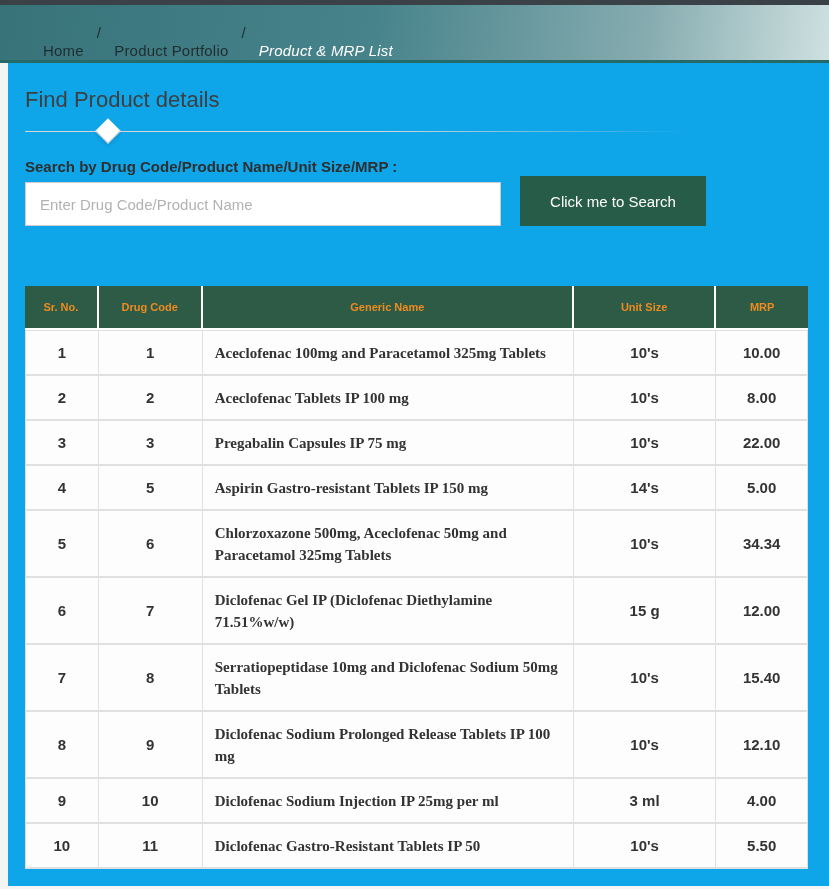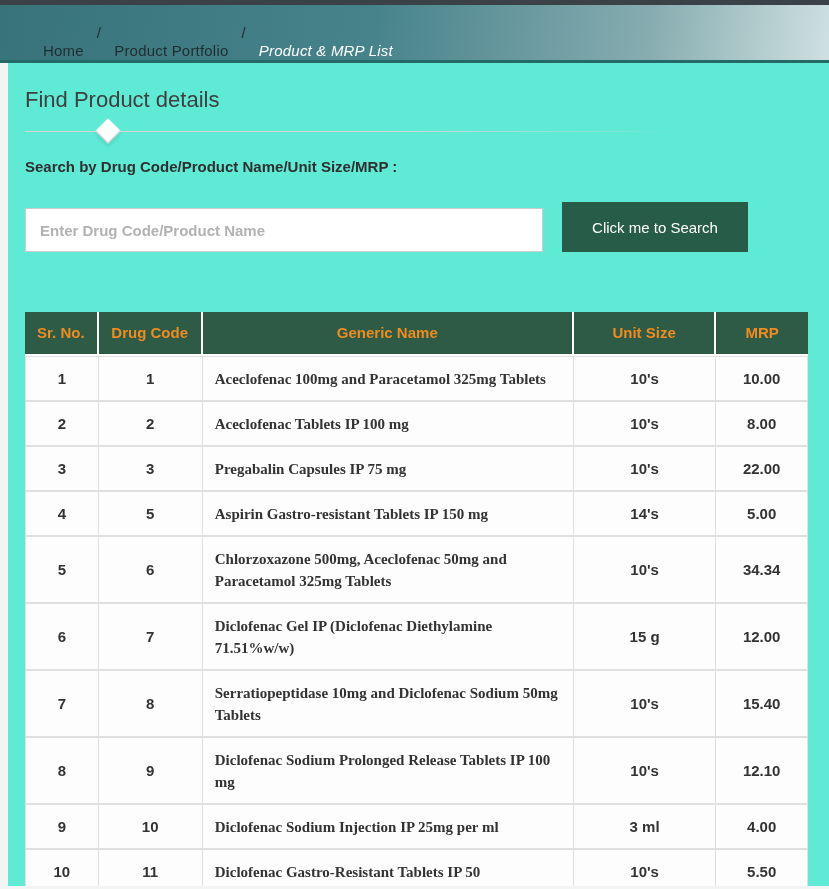--- a/index.html
+++ b/index.html
@@ -23,21 +23,21 @@
     display: flex; align-items: center;
     padding-left: 43px;
   }
   .breadcrumb { display: flex; align-items: center; font-size: 15px; letter-spacing: .2px; }
   .crumb { color: var(--crumb_dark, #1e2e30); cursor: pointer; margin-top: 36px; }
   .crumb.current { color: var(--crumb_light, #ffffff); cursor: default; font-style: italic; }
   .crumb-sep { color: var(--crumb_dark, #1e2e30); margin: 0 13px; }
   
   .card {
     margin-left: 8px;
-    background: #5eead4;
+    background: #0ea5e9;
     height: calc(889px - 66px);
     overflow: hidden;
   }
   .content { padding: 24px 0 0 17px; width: 800px; }
   h1[data-name="page-title"] {
     margin: 0 0 18px 0;
     font-size: 22px; font-weight: 400; color: #3f3f3f; line-height: 26px;
   }
   .divider {
     position: relative;
@@ -48,44 +48,44 @@
   .notch {
     position: absolute; left: 74px; top: -9px;
     width: 18px; height: 18px; background: #ffffff;
     border-right: 1px solid #cfcfcf; border-bottom: 1px solid #cfcfcf;
     transform: rotate(45deg);
     box-shadow: 2px 2px 4px rgba(0,0,0,0.10);
   }
   .search-label {
     display: block;
     font-size: 15px; font-weight: bold; color: #2f2f2f;
-    margin-bottom: 27px; line-height: 17px;
+    margin-bottom: 1px; line-height: 17px;
   }
   .search-row { display: flex; align-items: flex-end; gap: 19px; margin-bottom: 60px; }
   .search-input {
-    width: 518px; height: 44px;
+    width: 476px; height: 44px;
     border: 1px solid #cccccc; border-radius: 0;
     padding: 16px 14px; font-size: 15px; color: #333;
     font-family: "Liberation Sans", sans-serif;
-    outline: none; background: #fff; font-weight: bold;
+    outline: none; background: #fff;
   }
   .search-input::placeholder { color: #b2b2b2; opacity: 1; }
   .search-button {
     width: 186px; height: 50px;
     background: var(--button_bg, #275c48);
     color: #ffffff; font-size: 15px;
     border: none; border-radius: 0; cursor: pointer;
     font-family: "Liberation Sans", sans-serif;
   }
   
   .product-table { width: 783px; border-collapse: separate; border-spacing: 0; table-layout: fixed; }
   .product-table th {
     background: var(--table_header_bg, #2d5b45);
     color: var(--table_header_text, #ef8b1f);
-    font-size: 15px; font-weight: bold;
+    font-size: 11px; font-weight: bold;
     padding: 10px 8px; line-height: 22px;
     border-right: 2px solid #ffffff;
     border-bottom: 2px solid #ffffff;
     text-align: center;
   }
   .product-table th:last-child { border-right: none; }
   .product-table td {
     background: #fdfdfd;
     font-size: 15px; font-weight: bold; color: var(--cell_text, #333333);
     padding: 10.5px 12px; line-height: 22px;

